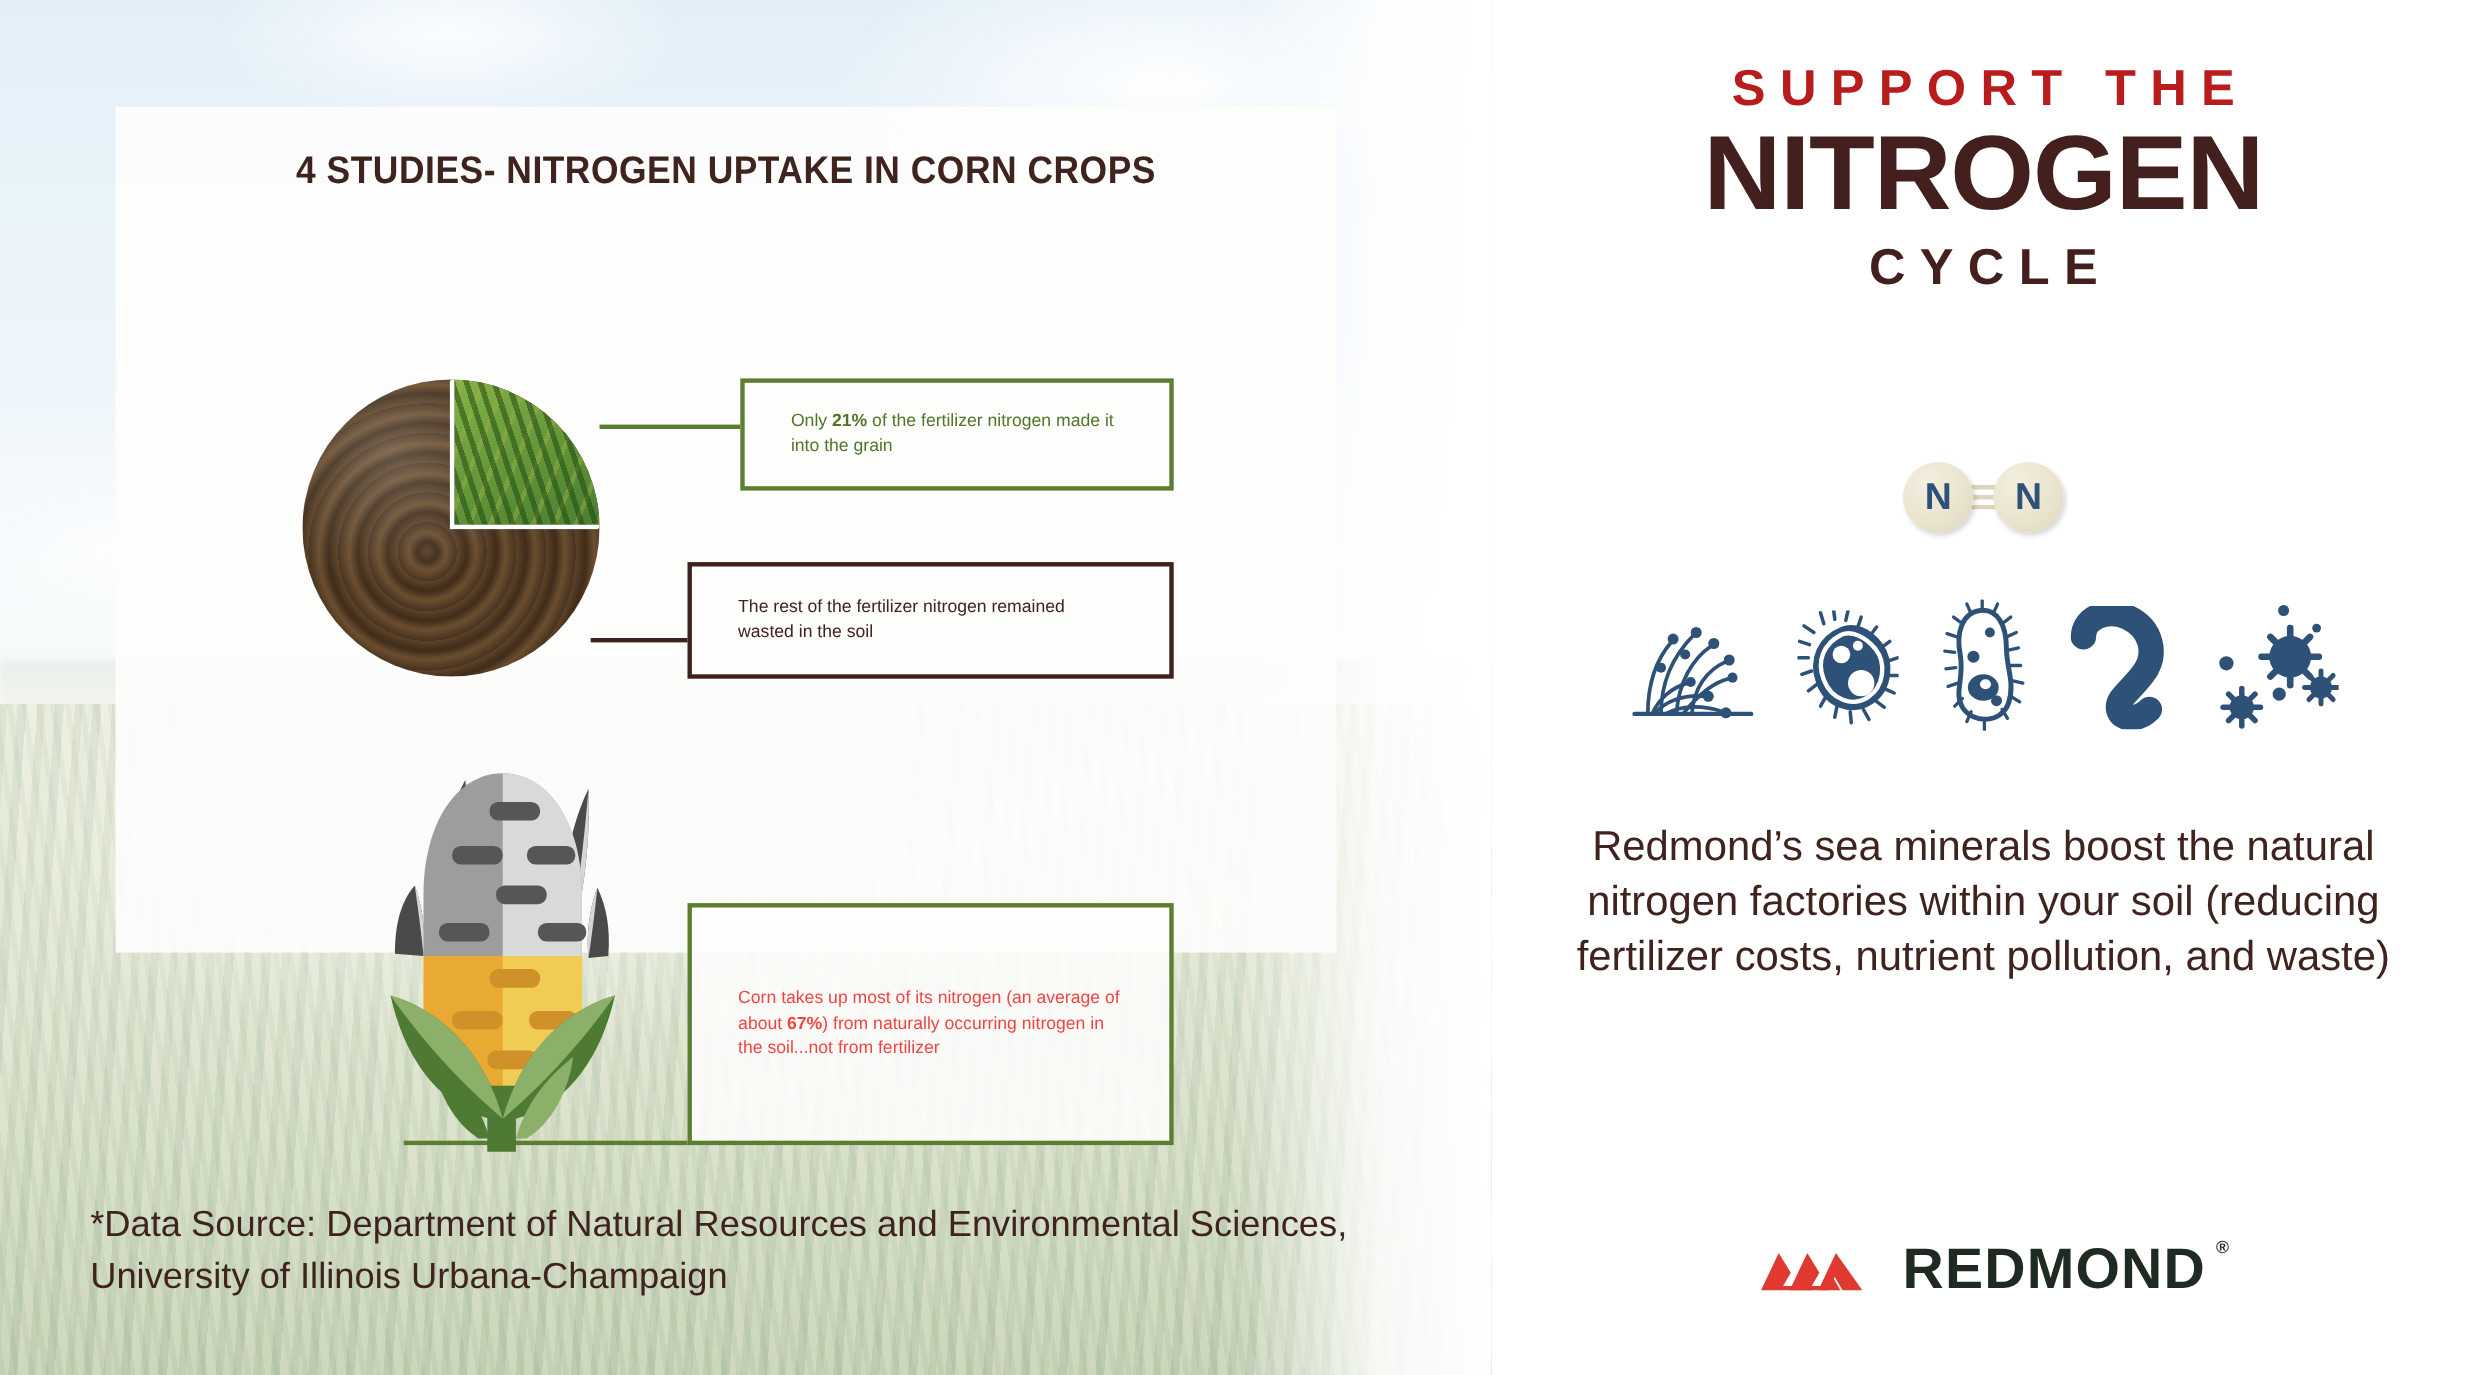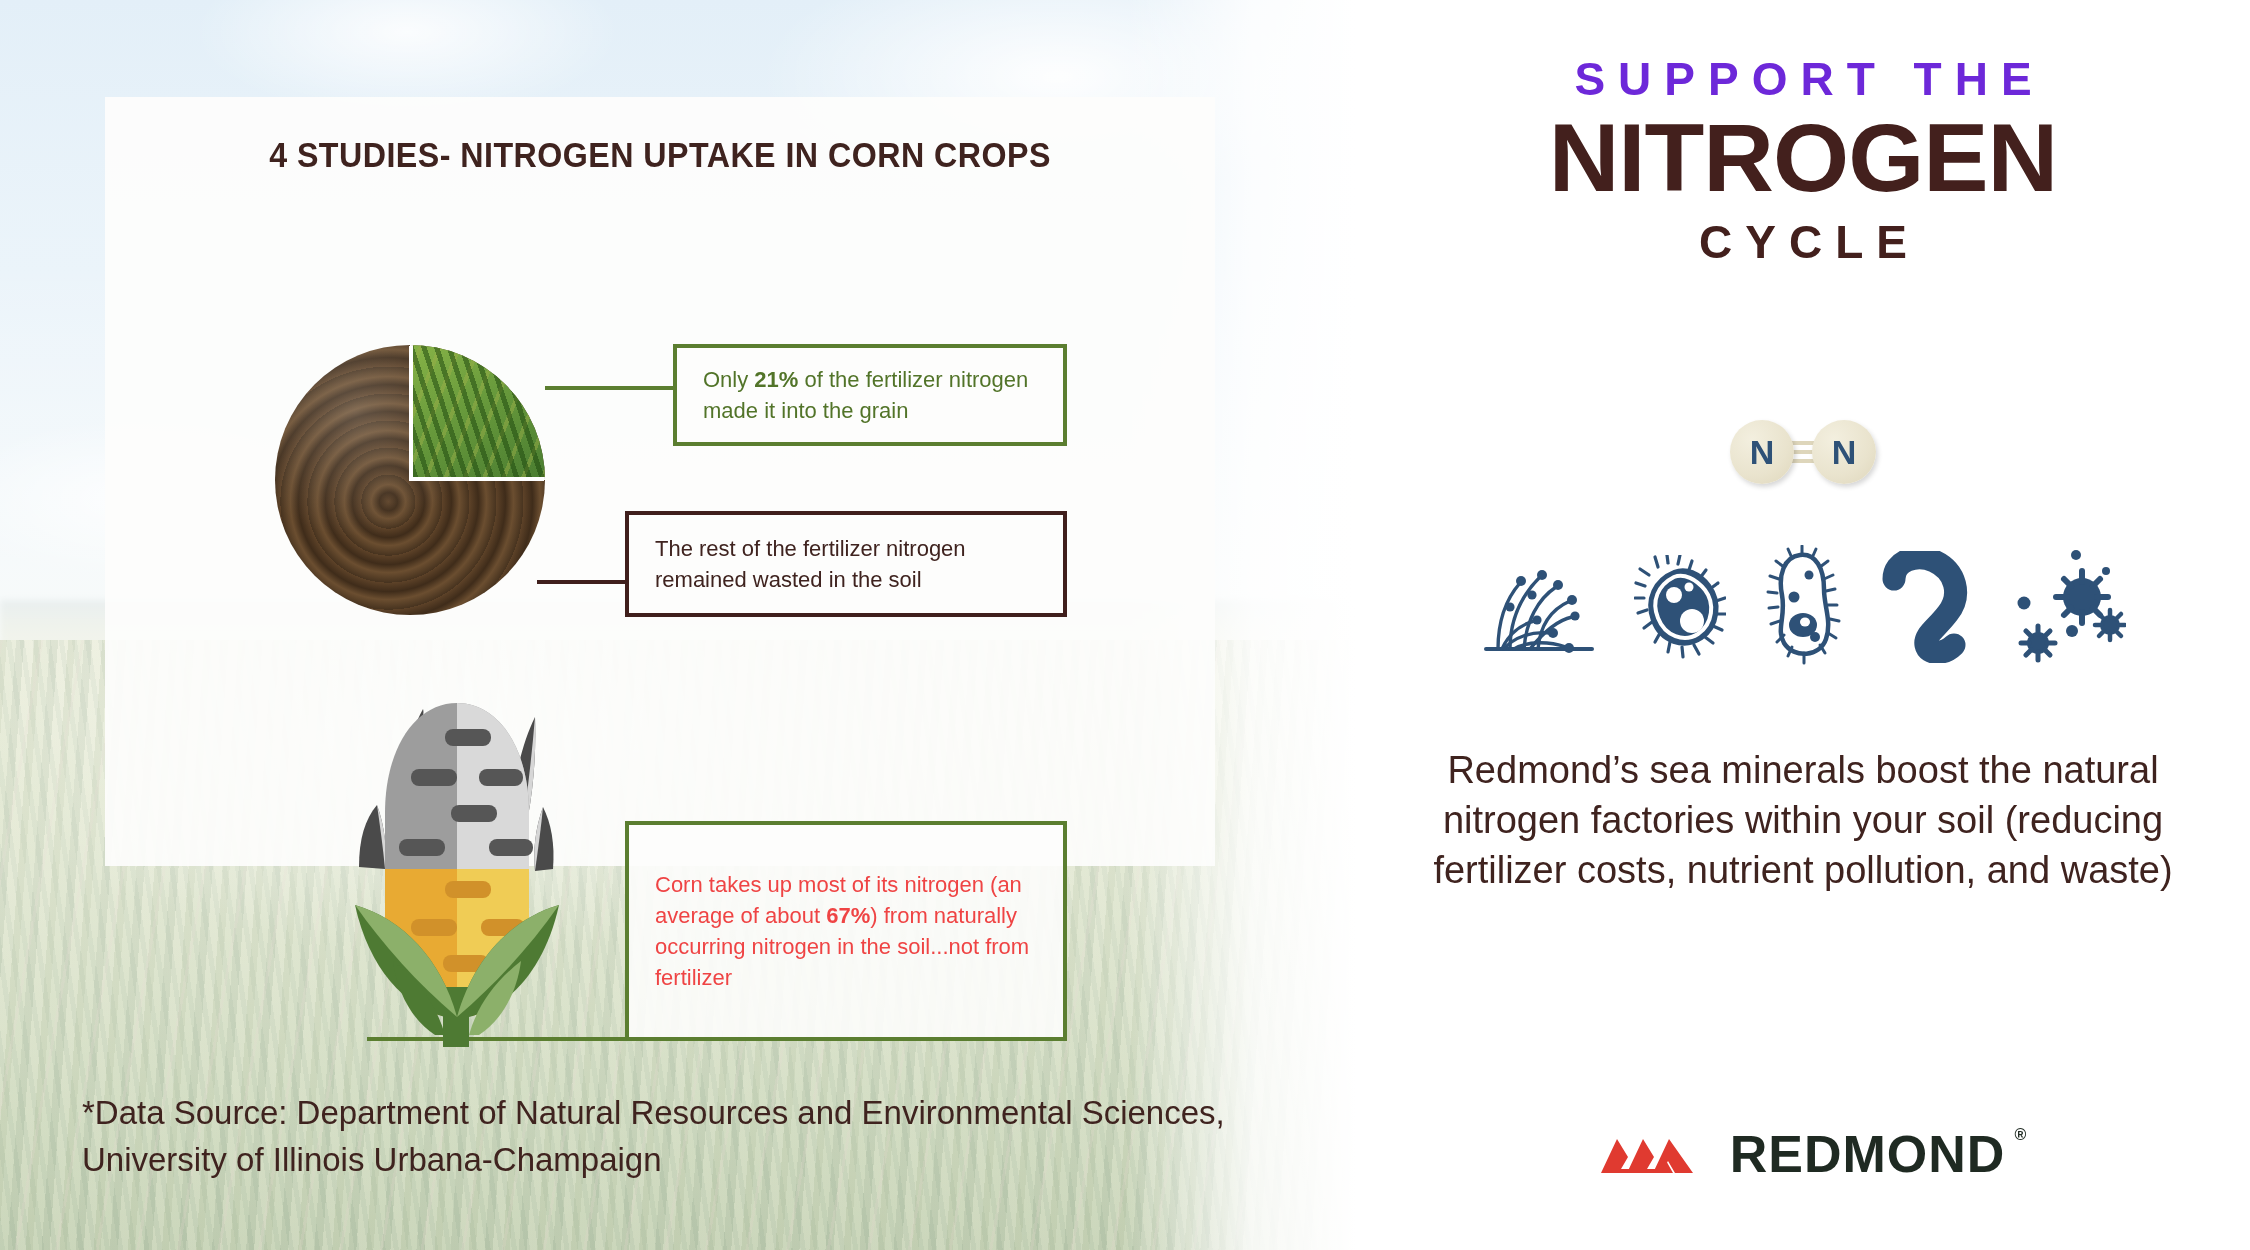--- a/index.html
+++ b/index.html
@@ -118,23 +118,23 @@
   }
 
   
   .callout {
     position: absolute;
     background: rgba(253,253,252,.90);
     display: flex;
     align-items: center;
   }
   .callout-text {
-    font-size: 22px;
+    font-size: 16px;
     line-height: 1.42;
-    padding: 0 26px;
+    padding: 0 42px;
   }
   .callout-text b { font-weight: 700; }
 
   #callout-1 {
     left: 568px; top: 247px;
     width: 394px; height: 102px;
     border: 4px solid #5b7e30;
   }
   #callout-1 .callout-text { color: #527429; }
 
@@ -174,21 +174,21 @@
   
   #right-panel {
     position: absolute;
     left: 1356px; top: 0;
     width: 894px; height: 1250px;
     background: #ffffff;
   }
   #headline { position: absolute; left: 0; top: 52px; width: 100%; text-align: center; }
   #headline-top {
     font-size: 46px; font-weight: 700; letter-spacing: 13px;
-    color: #6d28d9; padding-left: 13px;
+    color: #b91c1c; padding-left: 13px;
   }
   #headline-main {
     font-size: 96px; font-weight: 700; letter-spacing: -1px;
     color: #43201d; line-height: 1.05; margin-top: 2px;
     transform: scaleX(1.02);
   }
   #headline-bottom {
     font-size: 46px; font-weight: 700; letter-spacing: 13px;
     color: #43201d; padding-left: 13px; margin-top: 6px;
   }

